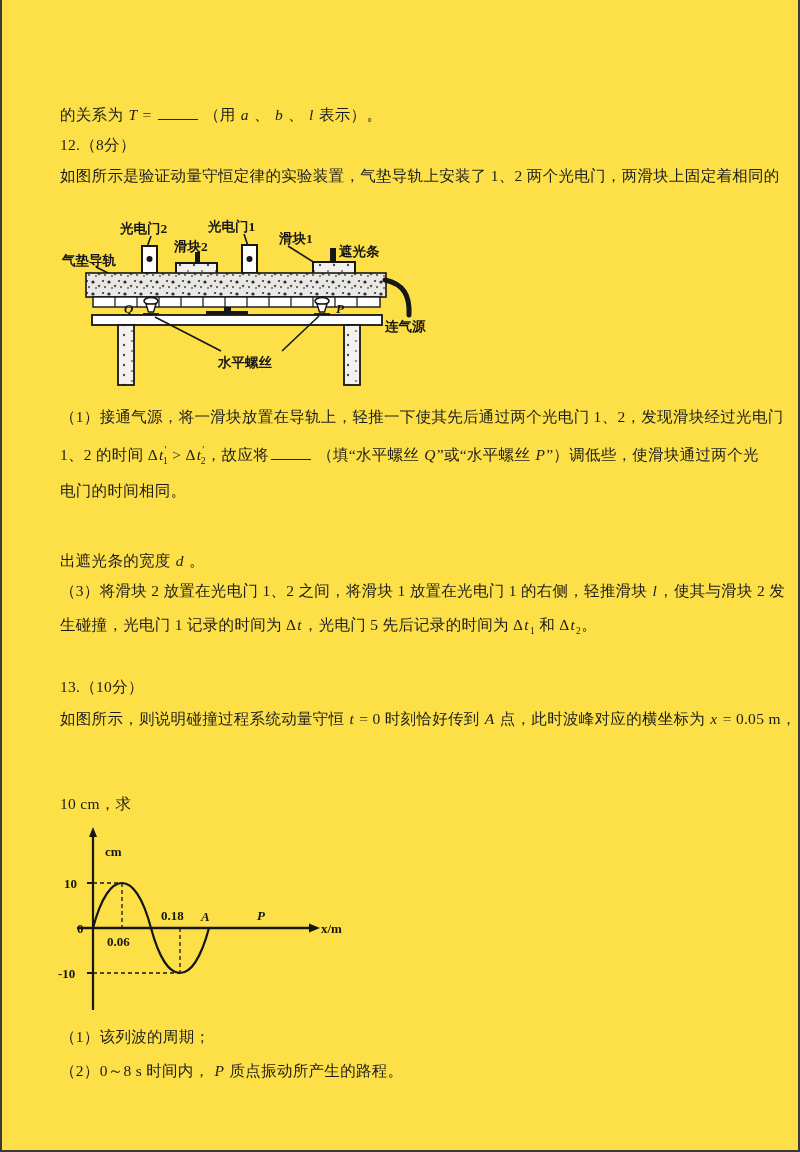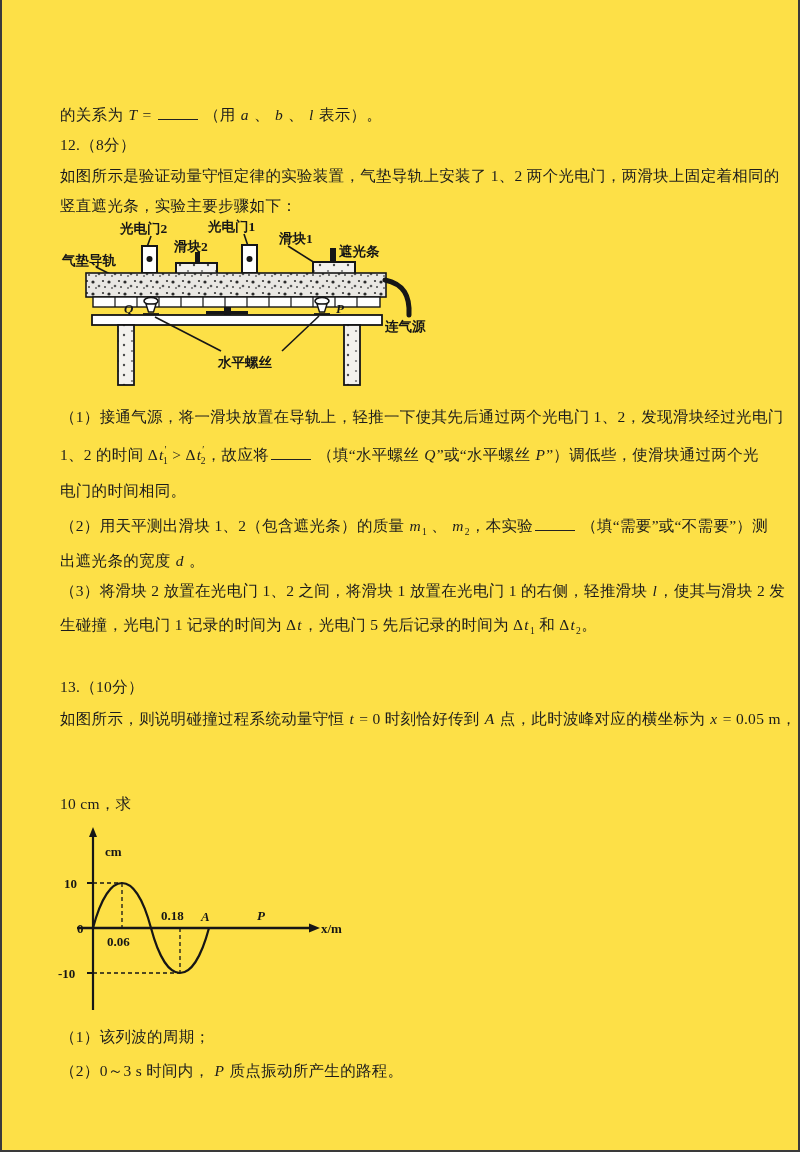--- a/index.html
+++ b/index.html
@@ -47,21 +47,20 @@
 <div id="page">
 
   <div class="scan-edge edge-left"></div>
   <div class="scan-edge edge-right"></div>
   <div class="scan-edge edge-bottom"></div>
 
   <div class="tline" style="top:103px"><span>的关系为 </span><span class="sg-v">T</span><span> = </span><span class="sg-blank"></span><span> （用 </span><span class="sg-v">a</span><span> 、 </span><span class="sg-v">b</span><span> 、 </span><span class="sg-v">l</span><span> 表示）。</span></div>
 
   <div class="tline" style="top:135px"><span>12.（8分）</span></div>
   <div class="tline" style="top:166px"><span>如图所示是验证动量守恒定律的实验装置，气垫导轨上安装了 1、2 两个光电门，两滑块上固定着相同的</span></div>
-  <div class="tline" style="top:196px"><span>竖直遮光条，实验主要步骤如下：</span></div>
 
   <svg class="fig" style="left:58px;top:218px" width="400" height="178" viewBox="0 0 400 178" aria-label="air track apparatus">
     <defs>
       <pattern id="spk" width="16" height="12" patternUnits="userSpaceOnUse">
         <rect width="16" height="12" fill="#e9e7e3"></rect>
         <circle cx="3" cy="4" r="1.6" fill="#2a2a2a"></circle>
         <circle cx="9" cy="8" r="1.3" fill="#555"></circle>
         <circle cx="13" cy="3" r="1.1" fill="#333"></circle>
         <circle cx="6" cy="10" r="1" fill="#666"></circle>
         <circle cx="15" cy="9" r="1" fill="#444"></circle>
@@ -135,21 +134,20 @@
     <text class="lbl" x="327" y="113">连气源</text>
 
     <line class="stroke" x1="163" y1="133" x2="97" y2="99" stroke-width="1.6"></line>
     <line class="stroke" x1="224" y1="133" x2="261" y2="98" stroke-width="1.6"></line>
     <text class="lbl" x="160" y="149">水平螺丝</text>
   </svg>
 
   <div class="tline" style="top:407px"><span>（1）接通气源，将一滑块放置在导轨上，轻推一下使其先后通过两个光电门 1、2，发现滑块经过光电门</span></div>
   <div class="tline" style="top:443px"><span>1、2 的时间 Δ</span><span class="sg-v">t</span><span class="sg-sup">′</span><span class="sg-sub">1</span><span> &gt; Δ</span><span class="sg-v">t</span><span class="sg-sup">′</span><span class="sg-sub">2</span><span>，故应将</span><span class="sg-blank"></span><span> （填“水平螺丝 </span><span class="sg-v">Q</span><span>”或“水平螺丝 </span><span class="sg-v">P</span><span>”）调低些，使滑块通过两个光</span></div>
   <div class="tline" style="top:481px"><span>电门的时间相同。</span></div>
-  <div class="tline" style="top:514px"><span>（2）用天平测出滑块 1、2（包含遮光条）的质量 </span><span class="sg-v">m</span><span class="sg-sub">1</span><span> 、 </span><span class="sg-v">m</span><span class="sg-sub">2</span><span>，本实验</span><span class="sg-blank"></span><span> （填“需要”或“不需要”）测</span></div>
   <div class="tline" style="top:551px"><span>出遮光条的宽度 </span><span class="sg-v">d</span><span> 。</span></div>
   <div class="tline" style="top:581px"><span>（3）将滑块 2 放置在光电门 1、2 之间，将滑块 1 放置在光电门 1 的右侧，轻推滑块 </span><span class="sg-v">l</span><span>，使其与滑块 2 发</span></div>
   <div class="tline" style="top:615px"><span>生碰撞，光电门 1 记录的时间为 Δ</span><span class="sg-v">t</span><span>，光电门 5 先后记录的时间为 Δ</span><span class="sg-v">t</span><span class="sg-sub">1</span><span> 和 Δ</span><span class="sg-v">t</span><span class="sg-sub">2</span><span>。</span></div>
 
   <div class="tline" style="top:677px"><span>13.（10分）</span></div>
   <div class="tline" style="top:709px"><span>如图所示，则说明碰撞过程系统动量守恒 </span><span class="sg-v">t</span><span> = 0 时刻恰好传到 </span><span class="sg-v">A</span><span> 点，此时波峰对应的横坐标为 </span><span class="sg-v">x</span><span> = 0.05 m，</span></div>
   <div class="tline" style="top:794px"><span>10 cm，求</span></div>
 
   <svg class="fig" style="left:55px;top:822px" width="300" height="192" viewBox="0 0 300 192" aria-label="transverse wave snapshot">
 
@@ -175,15 +173,15 @@
 
     <path d="M38,106 C54,46 80,46 96,106 C112,166 138,166 154,106" fill="none" stroke="#161616" stroke-width="2.2"></path>
 
     <text class="num" x="52" y="124">0.06</text>
     <text class="num" x="106" y="98">0.18</text>
     <text class="num ital" x="146" y="99">A</text>
     <text class="num ital" x="202" y="98">P</text>
   </svg>
 
   <div class="tline" style="top:1027px"><span>（1）该列波的周期；</span></div>
-  <div class="tline" style="top:1061px"><span>（2）0～3 s 时间内， </span><span class="sg-v">P</span><span> 质点振动所产生的路程。</span></div>
+  <div class="tline" style="top:1061px"><span>（2）0～8 s 时间内， </span><span class="sg-v">P</span><span> 质点振动所产生的路程。</span></div>
 
 </div>
 
 </body></html>

